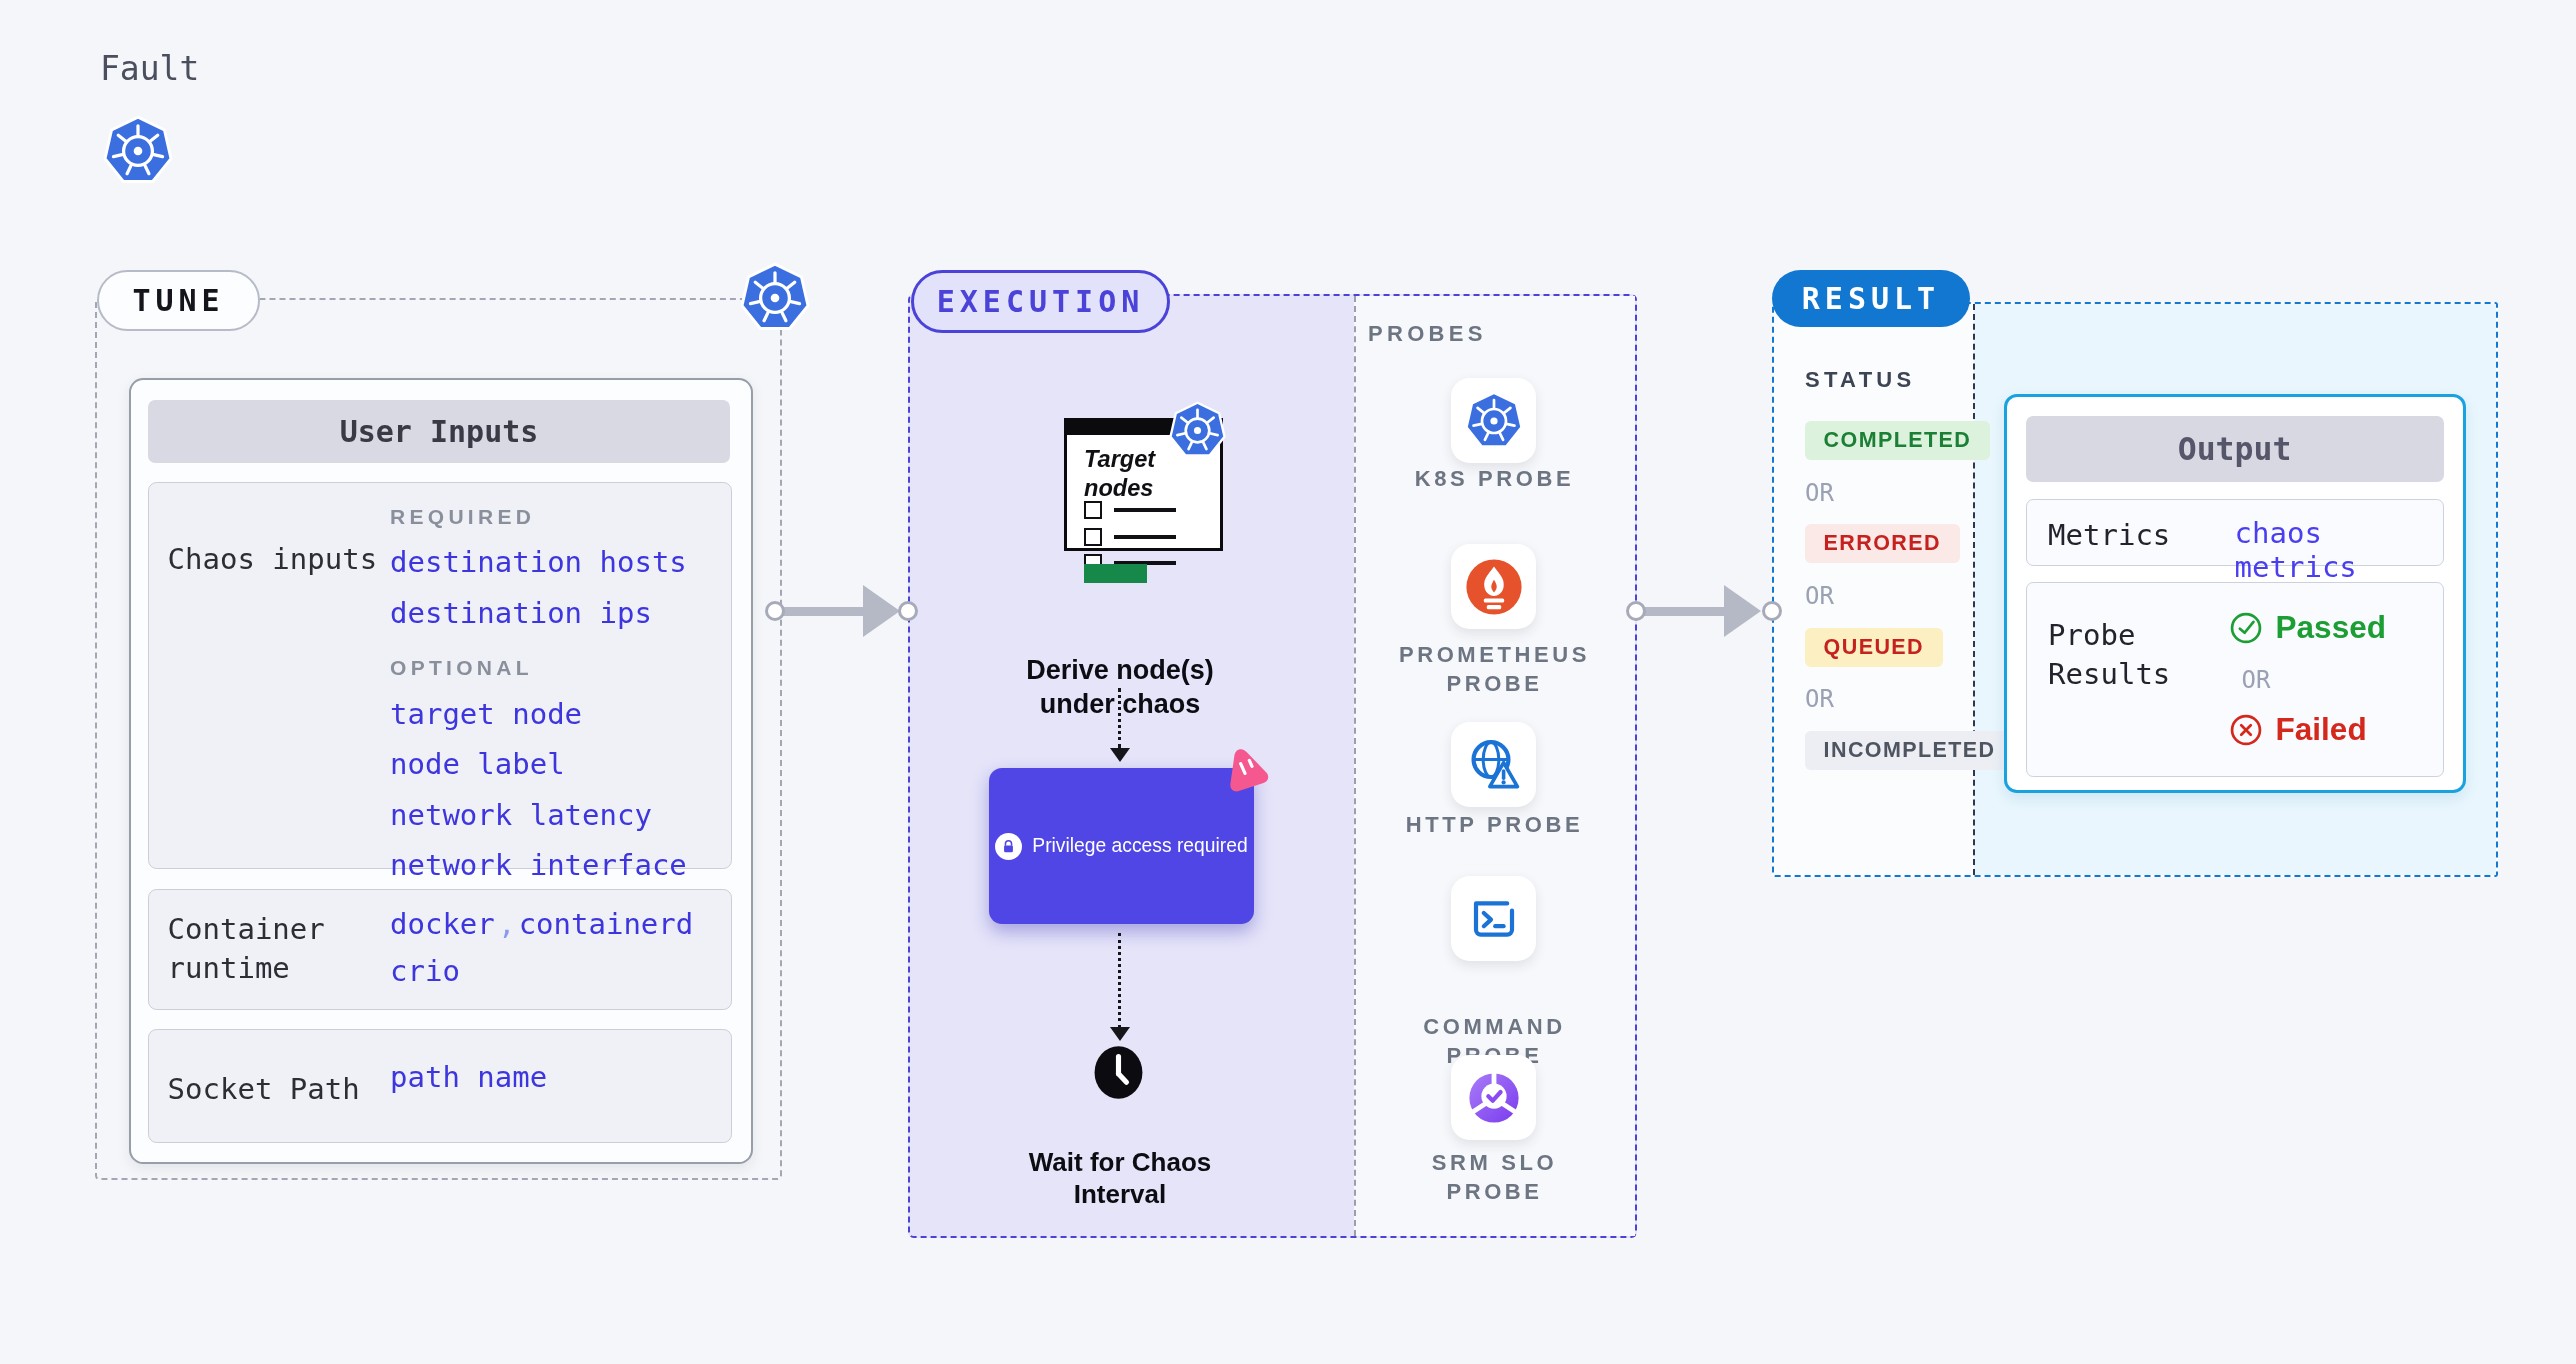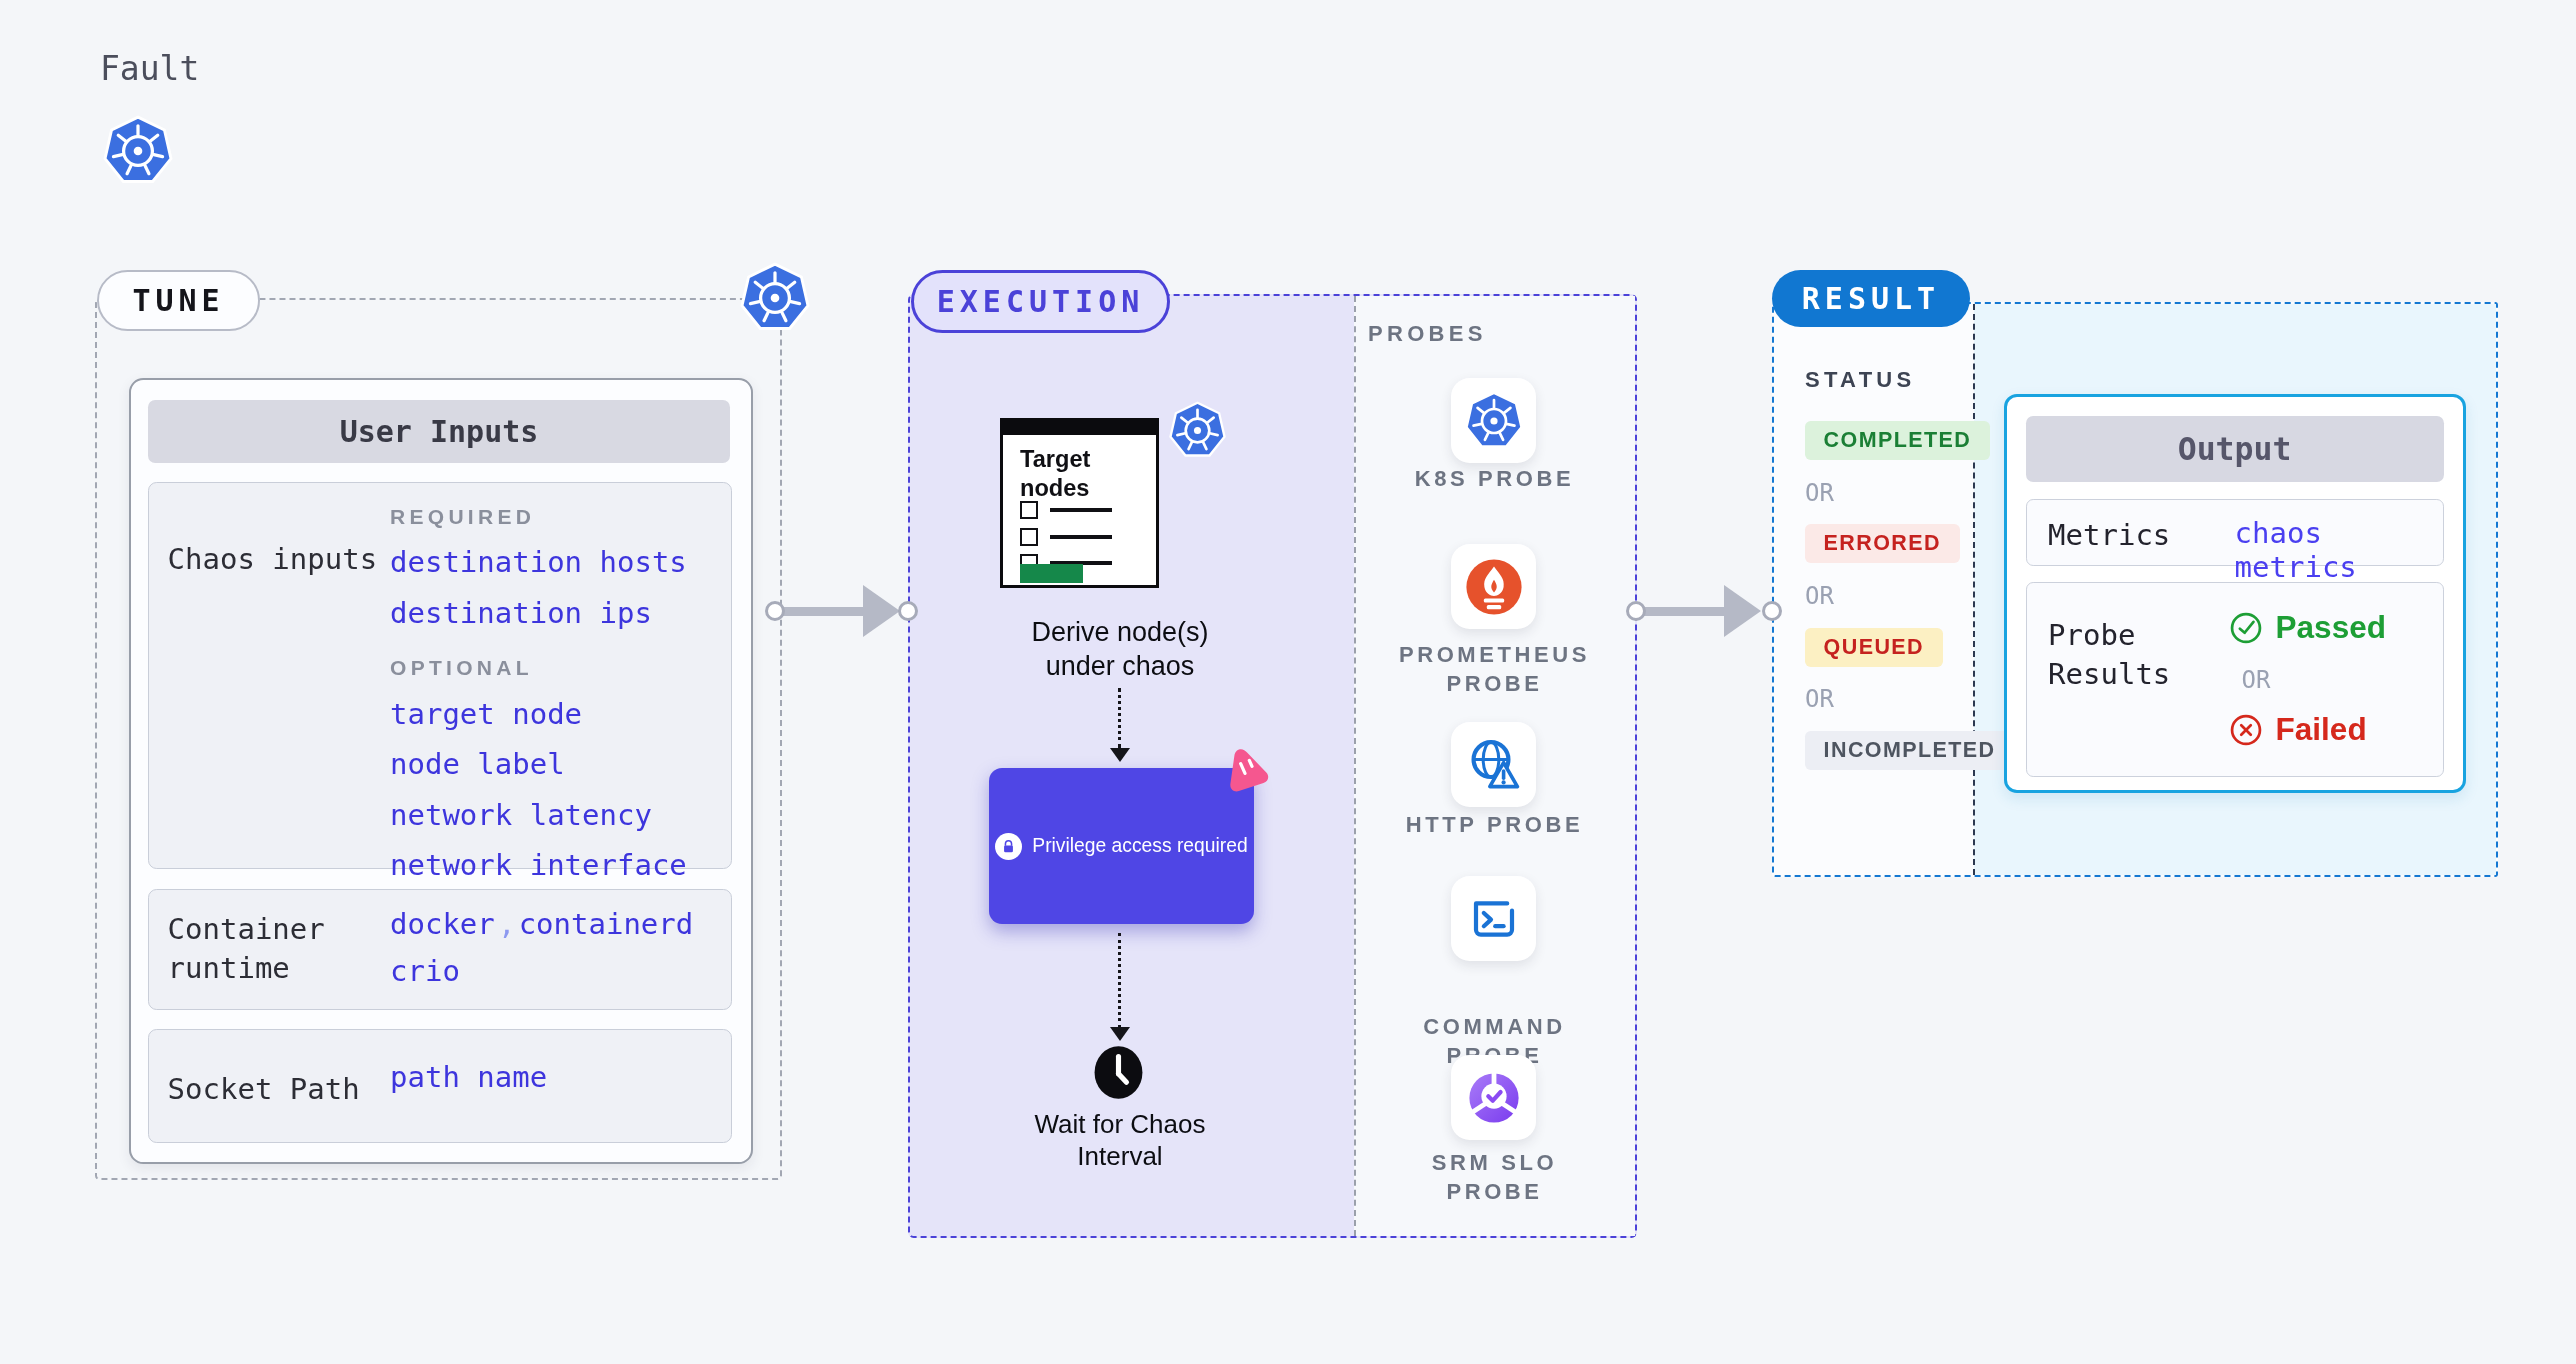--- a/index.html
+++ b/index.html
@@ -48,21 +48,21 @@
             border-right:10px solid transparent;border-top:14.3px solid #15151a;}
 
   
   .tn-box{background:#ffffff;border:3.6px solid #0b0b0e;box-sizing:border-box;}
   .tn-bar{position:absolute;left:0;top:0;right:0;height:14.3px;background:#0b0b0e;}
   .tn-title{position:absolute;left:17px;top:24px;font-weight:bold;font-size:23.6px;line-height:29px;color:#101014;}
   .tn-row{position:absolute;display:flex;align-items:center;gap:11.5px;}
   .tn-cb{width:18px;height:18px;border:2.9px solid #101014;box-sizing:border-box;background:#fff;}
   .tn-line{width:62px;height:3.6px;background:#101014;}
   .tn-green{position:absolute;width:63px;height:19.3px;background:#15884a;}
-  .flow-title{font-weight:normal;font-size:27px;line-height:34px;color:#0c0d12;}
+  .flow-title{font-weight:bold;font-size:27px;line-height:34px;color:#0c0d12;margin-top:38px;}
   .induce{background:#4f46e5;border-radius:13px;box-shadow:0 7.2px 17px rgba(52,46,180,.35);
           display:flex;flex-direction:column;align-items:center;justify-content:center;gap:15.8px;}
   .induce-text{color:#ffffff;font-weight:bold;font-size:29px;line-height:35px;text-align:center;}
   .priv-row{display:flex;align-items:center;gap:10px;}
   .priv-circ{width:27px;height:27px;border-radius:50%;background:#ffffff;display:flex;
              align-items:center;justify-content:center;}
   .priv-text{color:#ffffff;font-size:19.3px;}
 
   
   .probe-card{position:absolute;width:85px;height:85px;background:#ffffff;border-radius:18.6px;
@@ -234,21 +234,21 @@
   <div class="arrow-line" style="left:775px;top:607px;width:92px;"></div>
   <div class="arrow-head" style="left:863px;top:585px;"></div>
   <div class="node-dot" style="left:765px;top:601px;"></div>
   <div class="node-dot" style="left:898px;top:601px;"></div>
 
   <div class="abs exec-box" style="left:908px;top:294px;width:729px;height:944px;box-sizing:border-box;">
     <div class="probes-area abs" style="left:444px;top:0;right:0;bottom:0;"></div>
   </div>
   <div class="pill pill-exec" style="left:911px;top:270px;width:253px;height:57px;">EXECUTION</div>
 
-  <div class="abs tn-box" style="left:1000px;top:418px;width:159px;height:170px;">
+  <div class="abs tn-box" style="left:1064px;top:418px;width:159px;height:133px;font-style:italic;">
     <div class="tn-bar"></div>
     <div class="tn-title pre">Target
 nodes</div>
     <div class="tn-row" style="left:17px;top:80px;">
       <div class="tn-cb"></div>
         <div class="tn-line"></div>
       </div>
     <div class="tn-row" style="left:17px;top:107px;">
       <div class="tn-cb"></div>
         <div class="tn-line"></div>

